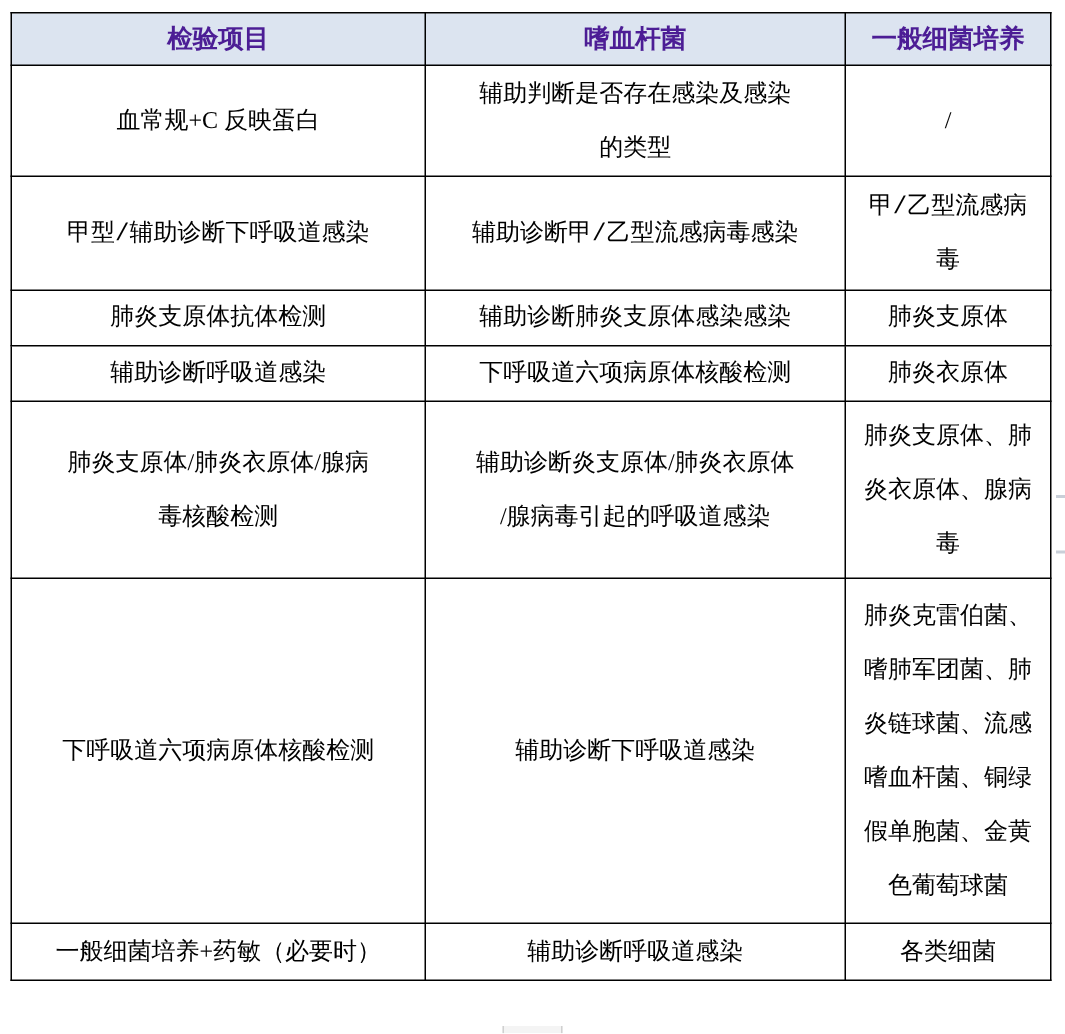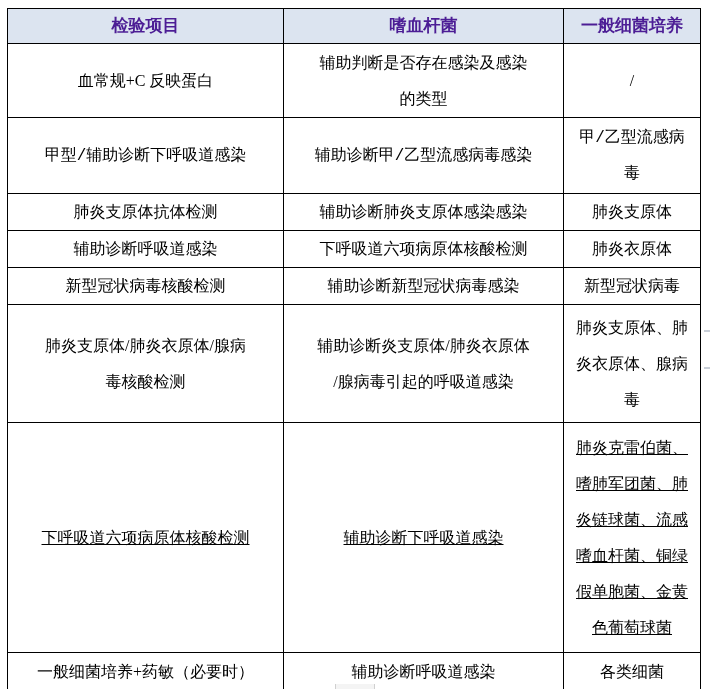--- a/index.html
+++ b/index.html
@@ -46,21 +46,21 @@
   }
   table.report td {
     font-size: 16px;
     line-height: 36px;
   }
   tr.h74  td { height: 74px; }
   tr.h76  td { height: 76px; font-family: Liberation Mono, monospace; }
   tr.h35  td { height: 35px; text-align: center; }
   tr.h34  td { height: 34px; }
   tr.h118 td { height: 118px; }
-  tr.h230 td { height: 230px; text-decoration: underline; }
+  tr.h230 td { height: 230px; }
   tr.h38  td { height: 38px; }
   .ui-artifact {
     position: absolute;
     left: 335px;
     top: 684px;
     width: 38px;
     height: 5px;
     background: #f4f4f4;
     border-left: 1px solid #d0d0d0;
     border-right: 1px solid #d0d0d0;
@@ -107,25 +107,20 @@
       <tr class="h35">
         <td>肺炎支原体抗体检测</td>
         <td>辅助诊断肺炎支原体感染感染</td>
         <td>肺炎支原体</td>
       </tr>
       <tr class="h35">
         <td>辅助诊断呼吸道感染</td>
         <td>下呼吸道六项病原体核酸检测</td>
         <td>肺炎衣原体</td>
       </tr>
-      <tr class="h34">
-        <td>新型冠状病毒核酸检测</td>
-        <td>辅助诊断新型冠状病毒感染</td>
-        <td>新型冠状病毒</td>
-      </tr>
       <tr class="h118">
         <td>肺炎支原体/肺炎衣原体/腺病
 毒核酸检测</td>
         <td>辅助诊断炎支原体/肺炎衣原体
 /腺病毒引起的呼吸道感染</td>
         <td>肺炎支原体、肺
 炎衣原体、腺病
 毒</td>
       </tr>
       <tr class="h230">

